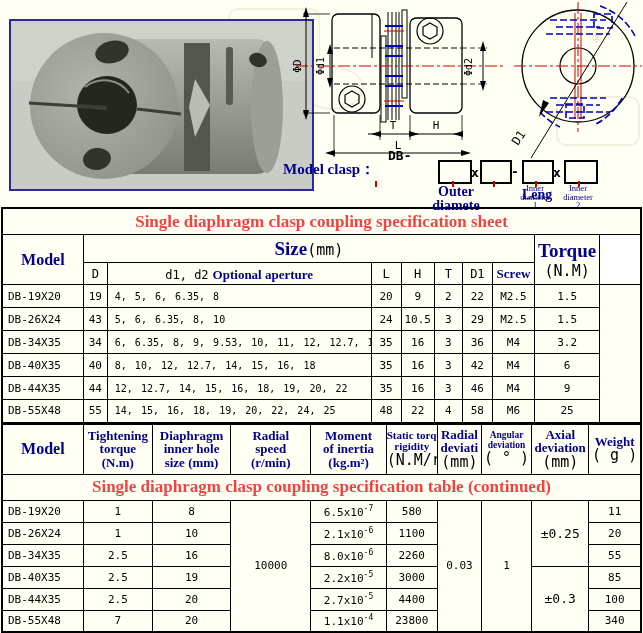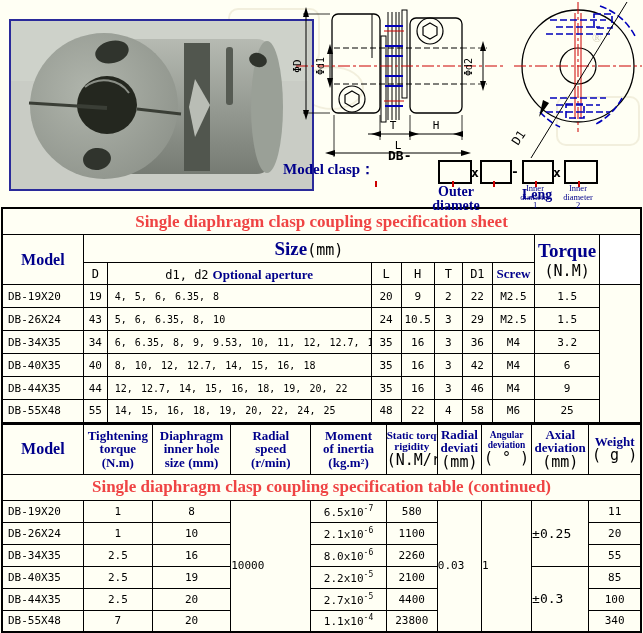--- a/index.html
+++ b/index.html
@@ -37,21 +37,21 @@
         padding-left:7px;word-spacing:2px;}
   .t1 tbody tr{height:23px;}
   .t2 tbody tr{height:22px;}
   .empty-col{background:#ffffff;}
   .t2 thead tr{height:50px;}
   .t2 th div{line-height:1.05;}
   .th2{font-size:13px;color:#00008B;font-weight:bold;text-align:center;}
   .th2.small{font-size:11px;}
   .th2.xsmall{font-size:9.5px;}
   .th2.h-model{font-size:16px;}
-  .merged{font-family:"DejaVu Sans Mono","Liberation Mono",monospace;font-size:11px;}
+  .merged{font-family:"DejaVu Sans Mono","Liberation Mono",monospace;font-size:11px;text-align:center;}
   .axial{font-size:13px;}
   sup{font-size:8px;}
   
   .wm{position:absolute;pointer-events:none;opacity:.45;border:2px solid #e3dcc2;border-radius:10px;}
   .wm-r{position:absolute;pointer-events:none;color:rgba(185,175,140,.55);font-size:13px;}
 </style>
 </head>
 <body>
 
 <div class="page">
@@ -434,21 +434,21 @@
           <td class="c-num">16</td>
           <td class="c-num"><span>8.0x10</span><sup>-6</sup></td>
           <td class="c-num">2260</td>
           <td class="c-num">55</td>
         </tr>
         <tr>
           <td class="c-model">DB-40X35</td>
           <td class="c-num">2.5</td>
           <td class="c-num">19</td>
           <td class="c-num"><span>2.2x10</span><sup>-5</sup></td>
-          <td class="c-num">2100</td>
+          <td class="c-num">3000</td>
           <td class="merged axial" rowspan="3">±0.3</td>
           <td class="c-num">85</td>
         </tr>
         <tr>
           <td class="c-model">DB-44X35</td>
           <td class="c-num">2.5</td>
           <td class="c-num">20</td>
           <td class="c-num"><span>2.7x10</span><sup>-5</sup></td>
           <td class="c-num">4400</td>
           <td class="c-num">100</td>

